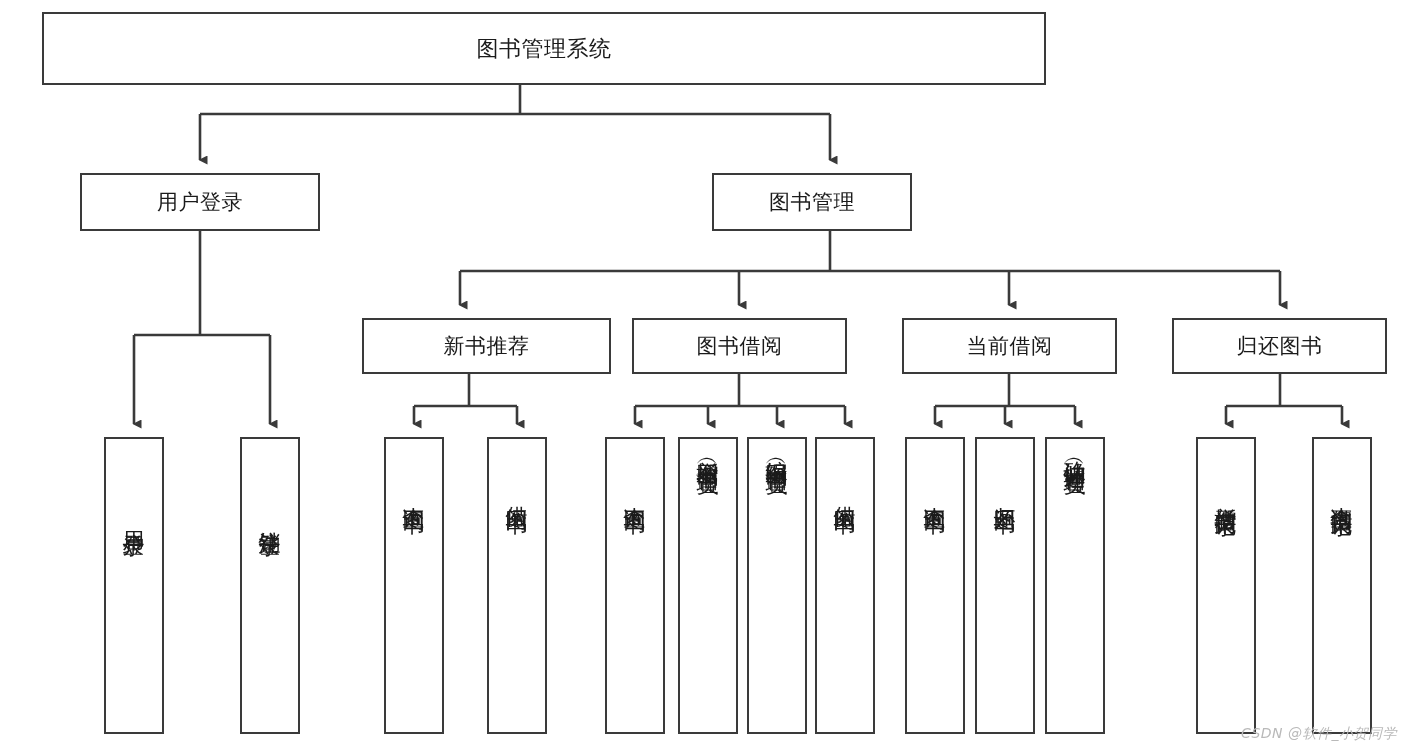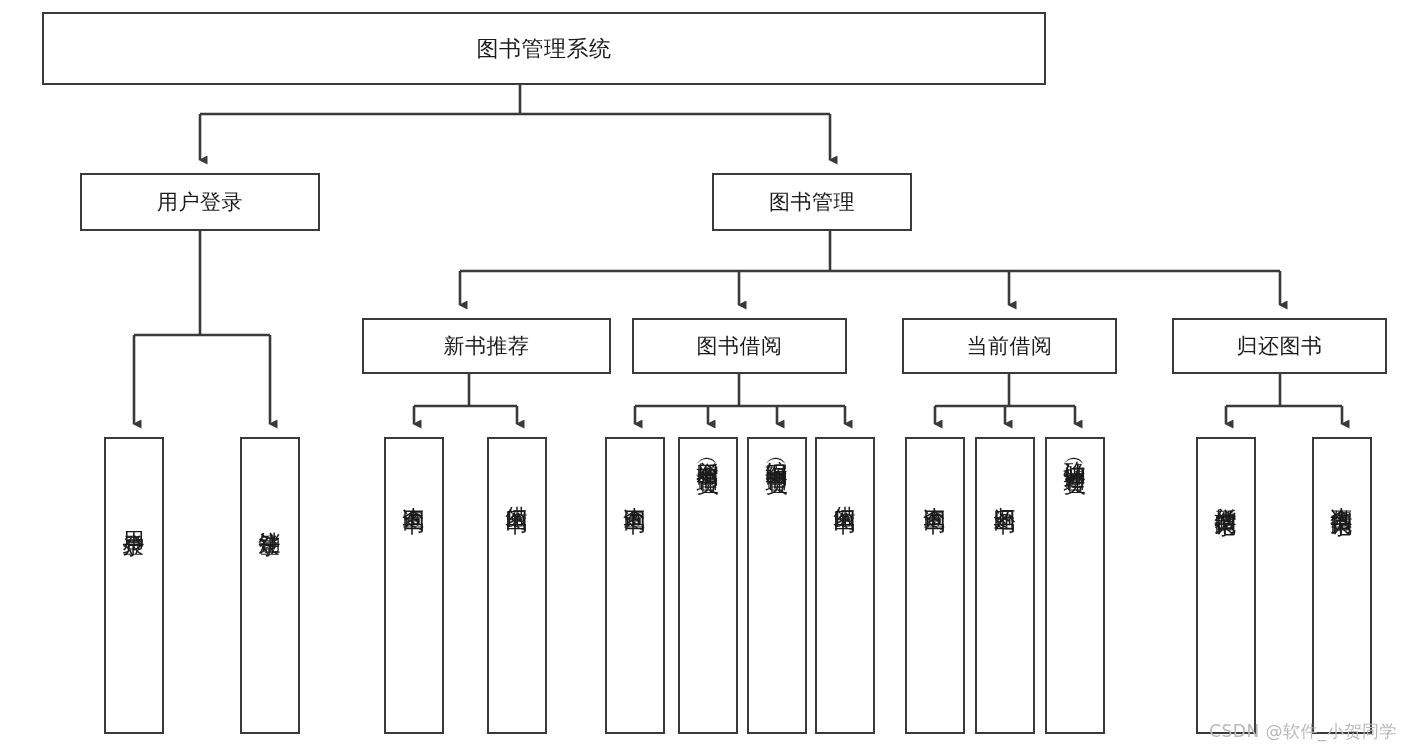--- a/index.html
+++ b/index.html
@@ -47,24 +47,25 @@
     letter-spacing:2px;
     white-space:nowrap;
   }
   .node.leaf.mid .lbl{ margin-top:70px; }
   .node.leaf.mid2 .lbl{ margin-top:46px; }
 
   .watermark{
     position:absolute;
     right:8px;
     bottom:4px;
-    font-size:17px;
+    font-size:14px;
     color:#b9b9b9;
     letter-spacing:0.5px;
     white-space:nowrap;
+    font-style:italic;
   }
 </style>
 </head>
 <body>
 
 <div id="stage">
 
   <svg id="wires" viewBox="0 0 1405 747" xmlns="http://www.w3.org/2000/svg">
     <defs>
       <marker id="arrow" viewBox="0 0 12 12" refX="6" refY="10" markerWidth="9" markerHeight="9" orient="auto-start-reverse" markerUnits="userSpaceOnUse">

